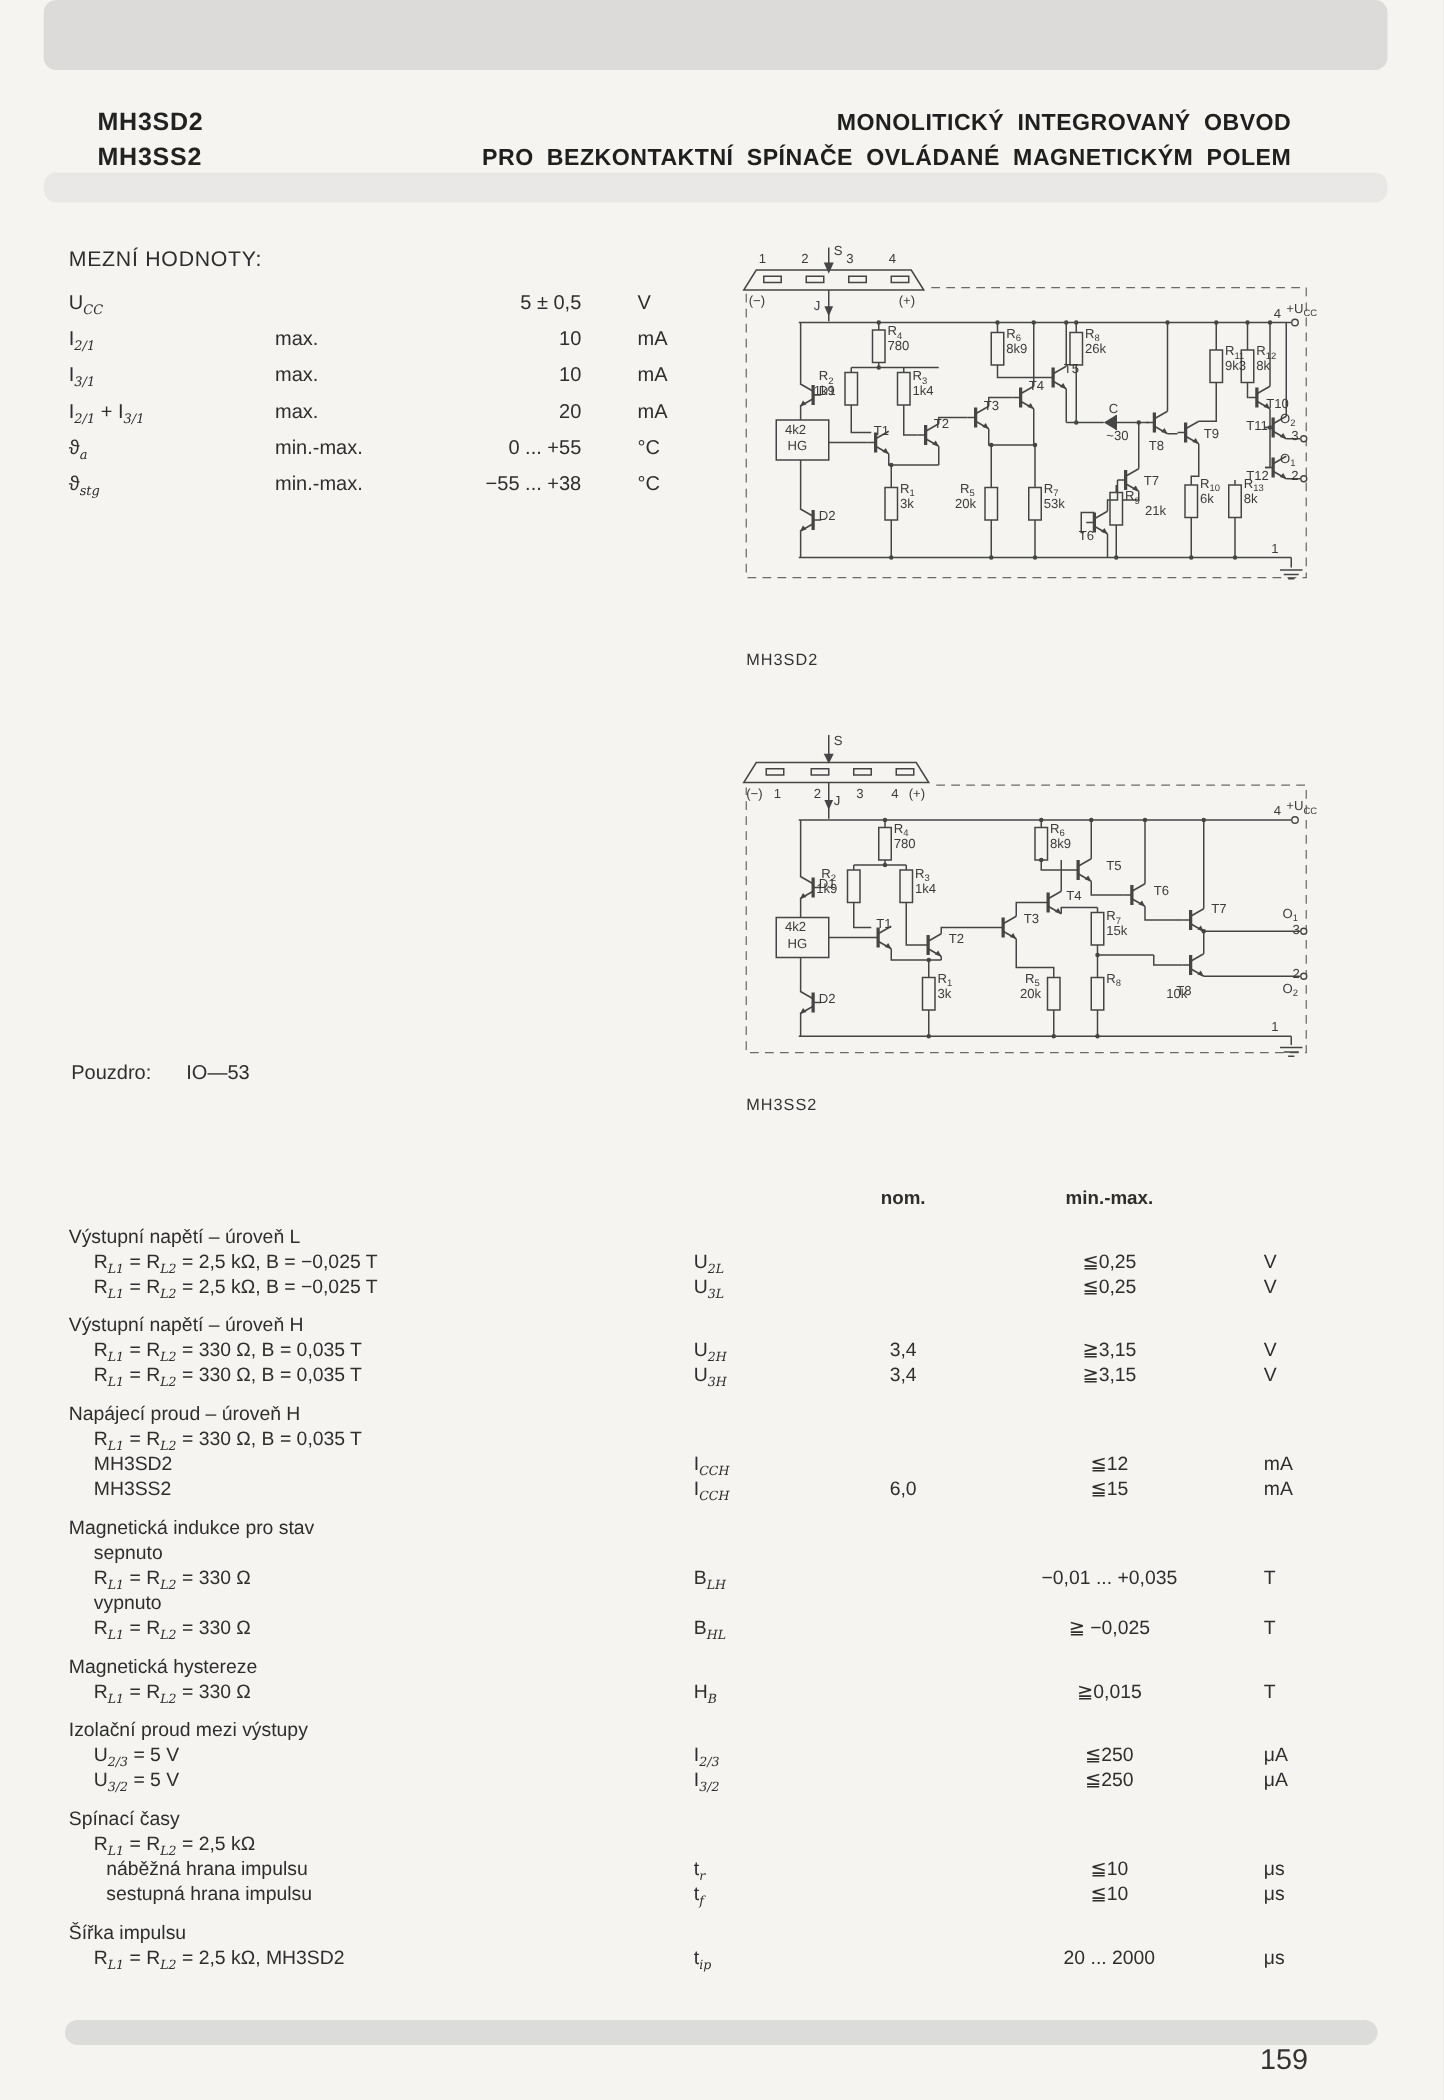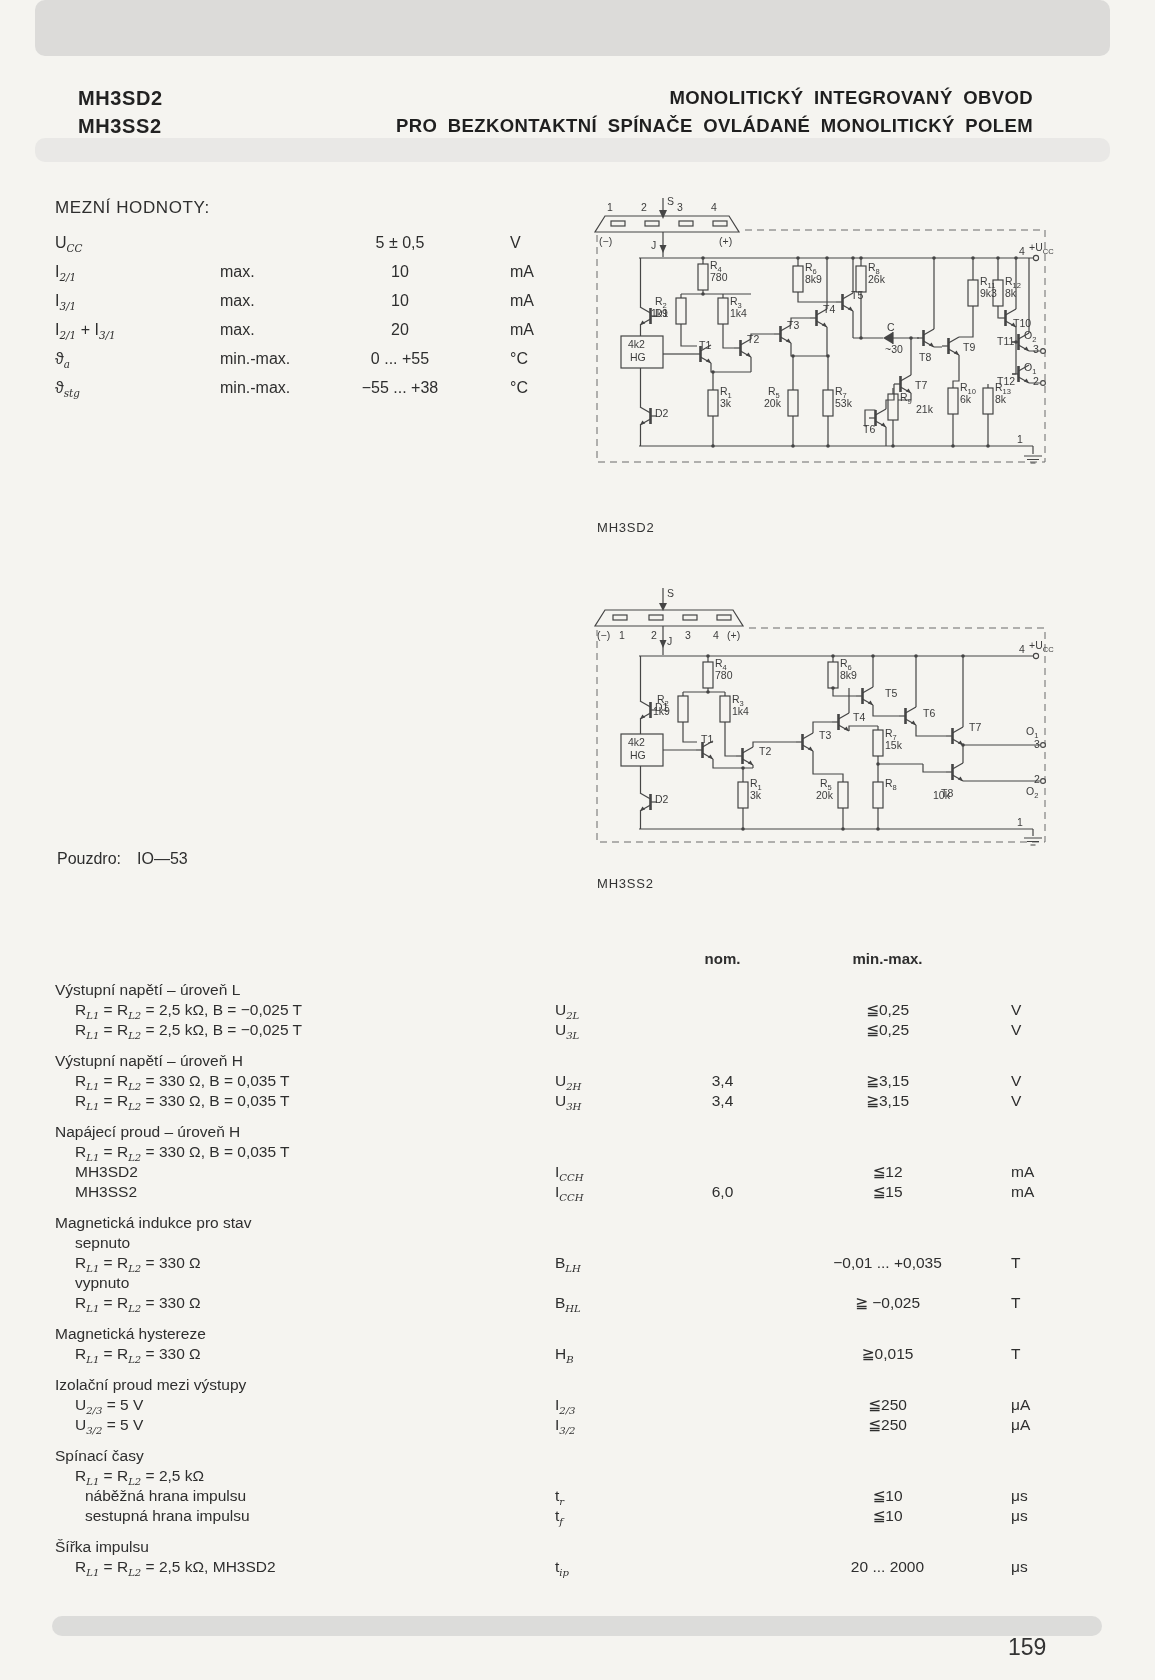--- a/index.html
+++ b/index.html
@@ -11,29 +11,29 @@
   
   .smudge{position:absolute;background:#c7c7c7;border-radius:10px;}
   
   .partnos{left:78px;top:84px;font-size:20px;font-weight:bold;line-height:28px;letter-spacing:.6px;color:#222;}
   .title{right:122px;top:84px;width:720px;text-align:right;font-size:18.5px;font-weight:bold;
          line-height:28px;letter-spacing:.4px;word-spacing:5px;color:#1f1f1f;}
   
   .limits-head{left:55px;top:198px;font-size:17px;letter-spacing:.6px;}
   .limits{left:55px;top:234px;width:560px;}
   .lrow{display:grid;grid-template-columns:165px 115px 130px 90px;height:29px;align-items:baseline;font-size:16px;}
-  .lrow .val{text-align:center;}
+  .lrow .val{text-align:right;}
   .lrow .unit{padding-left:45px;}
   
   .schematic{position:absolute;}
   .schematic svg{position:absolute;left:0;top:0;}
   .slabel{position:absolute;font-size:10.5px;color:#3c3c3c;white-space:nowrap;line-height:11px;}
   .cap{position:absolute;font-size:13px;letter-spacing:.8px;color:#333;}
   .pouzdro{left:57px;top:850px;font-size:16px;}
-  .pouzdro .v{margin-left:16px;}
+  .pouzdro .v{margin-left:28px;}
   
   .chart{left:55px;top:936px;width:1000px;}
   .char-head{border-top:3px solid #2b2b2b;border-bottom:3px solid #2b2b2b;padding:8px 2px;font-size:15.5px;letter-spacing:.4px;}
   .crow{display:grid;grid-template-columns:500px 100px 135px 195px 70px;min-height:20px;align-items:baseline;font-size:15.5px;line-height:20px;}
   .crow.colhead{margin-top:13px;font-weight:bold;font-size:15px;}
   .crow.group{margin-top:11px;}
   .crow.ind1 .cond{padding-left:20px;}
   .crow.ind2 .cond{padding-left:30px;}
   .crow .nom{text-align:center;}
   .crow .minmax{text-align:center;}
@@ -52,21 +52,21 @@
   <div class="smudge" style="left:35px;top:0;width:1075px;height:56px;opacity:.55;"></div>
   <div class="smudge" style="left:35px;top:138px;width:1075px;height:24px;opacity:.38;background:#d6d6d6;"></div>
   <div class="smudge" style="left:52px;top:1616px;width:1050px;height:20px;opacity:.6;background:#cccccc;"></div>
 
   <div class="abs partnos">
     <div>MH3SD2</div>
     <div>MH3SS2</div>
   </div>
   <div class="abs title">
     <div>MONOLITICKÝ INTEGROVANÝ OBVOD</div>
-    <div>PRO BEZKONTAKTNÍ SPÍNAČE OVLÁDANÉ MONOLITICKÝ POLEM</div>
+    <div>PRO BEZKONTAKTNÍ SPÍNAČE OVLÁDANÉ MAGNETICKÝM POLEM</div>
   </div>
 
   <div class="abs limits-head">MEZNÍ HODNOTY:</div>
   <div class="abs limits">
 
   <div class="lrow">
         <div class="sym">U<sub>CC</sub></div>
         <div class="cond"></div>
         <div class="val">5 ± 0,5</div>
         <div class="unit">V</div>

